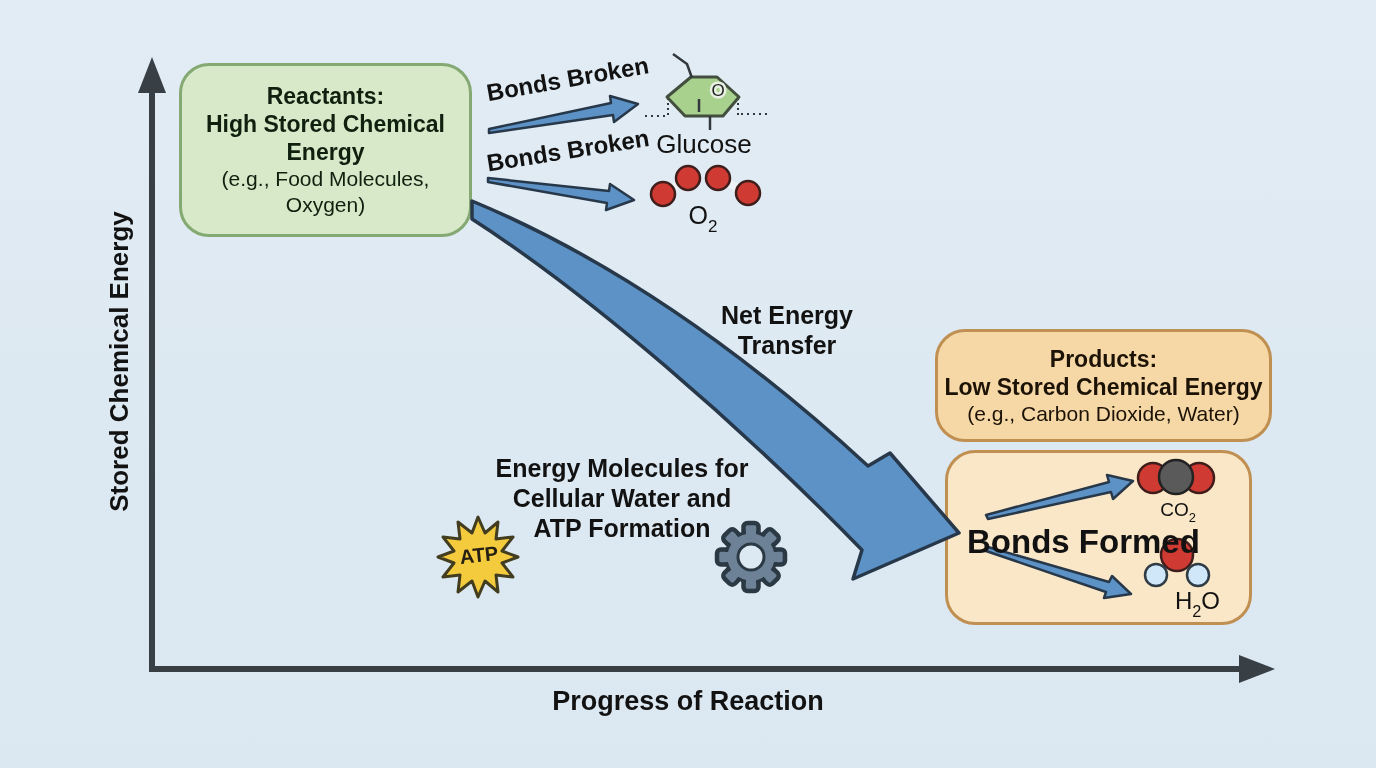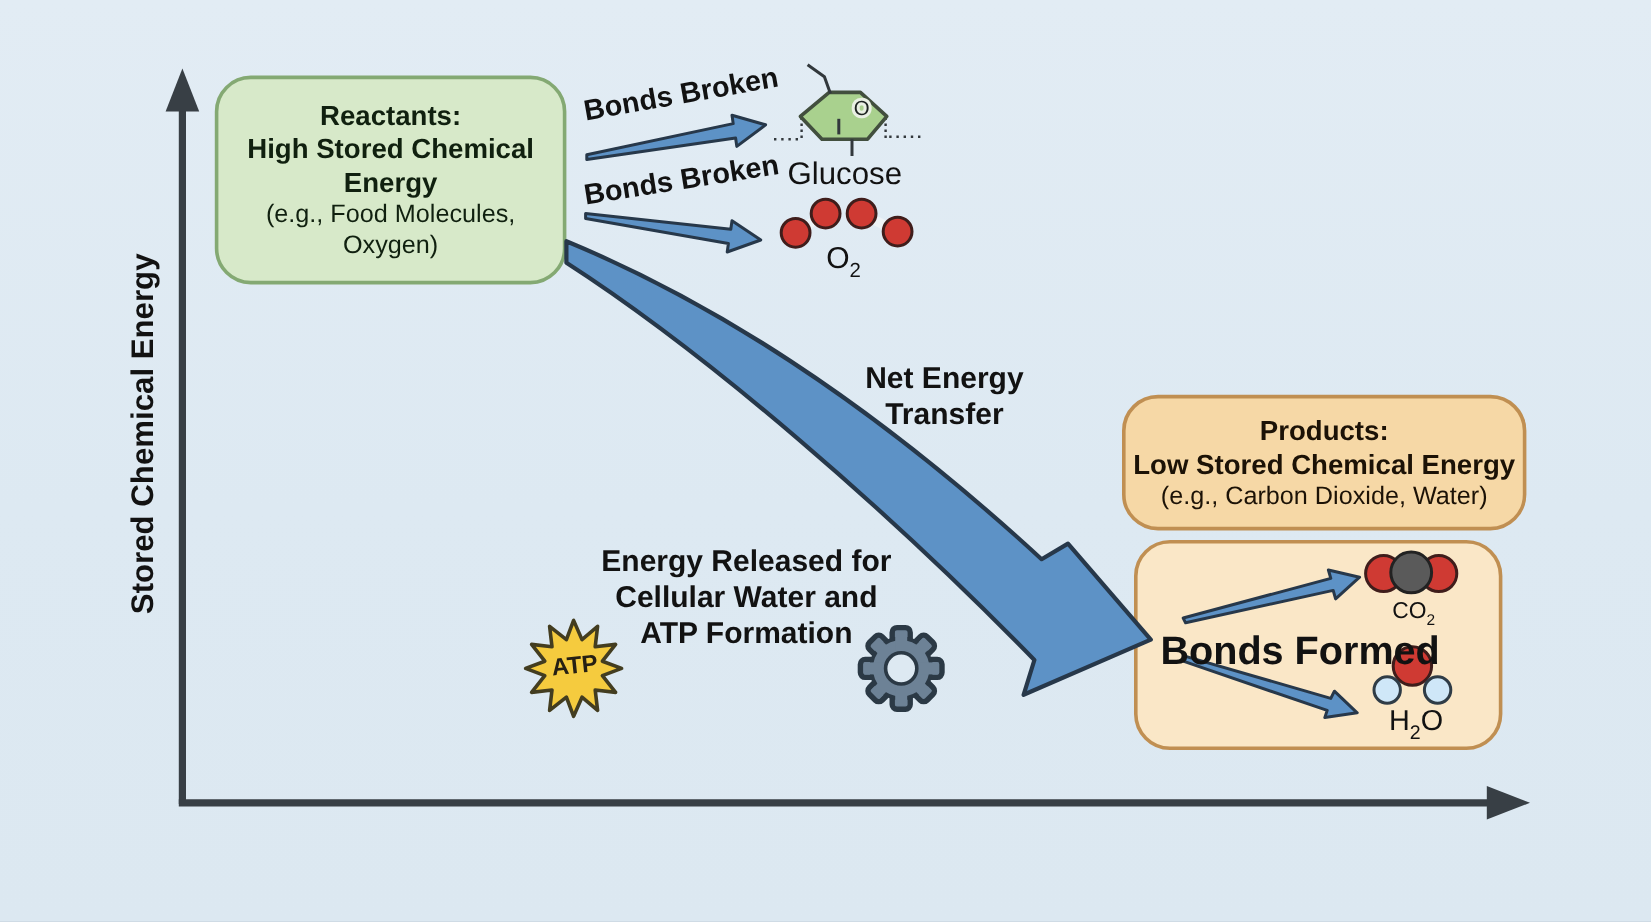--- a/index.html
+++ b/index.html
@@ -37,21 +37,21 @@
   .bb1  { left:484px; top:80px;  width:170px; font-size:24px; font-weight:bold;
           transform:rotate(-10deg); transform-origin:left center; }
   .bb2  { left:484px; top:150px; width:170px; font-size:24px; font-weight:bold;
           transform:rotate(-9deg); transform-origin:left center; }
   .glu  { left:634px; top:129px; width:140px; font-size:26px; }
   .o2l  { left:663px; top:201px; width:80px;  font-size:25px; }
   .net  { left:687px; top:300px; width:200px; font-size:25px; font-weight:bold; line-height:30px; }
   .rel  { left:490px; top:453px; width:264px; font-size:25px; font-weight:bold; line-height:30px; }
   .bf   { left:967px; top:523px; width:190px; font-size:33px; font-weight:bold; }
   .co2l { left:1138px; top:499px; width:80px; font-size:19px; }
-  .h2ol { left:1140px; top:587px; width:80px; font-size:24px; }
+  .h2ol { left:1140px; top:587px; width:80px; font-size:24px;text-align:right; }
   .atp  { left:444px; top:544px; width:70px; font-size:20px; font-weight:bold;
           color:#262013; transform:rotate(-6deg); }
 </style>
 </head>
 <body>
 
 <div class="stage">
 
   <div class="layer-boxes">
 
@@ -140,35 +140,36 @@
         <rect x="720" y="552" width="62" height="10" transform="rotate(90 751 557)"></rect>
         <rect x="720" y="552" width="62" height="10" transform="rotate(135 751 557)"></rect>
       </g>
       <circle cx="751" cy="557" r="13" fill="#dde9f2" stroke="#2b3945" stroke-width="3"></circle>
     </g>
   </svg>
 
   <div class="layer-text">
 
     <div class="lbl ylab">Stored Chemical Energy</div>
+    <div class="lbl xlab">Progress of Reaction</div>
 
     <div class="lbl bb1">Bonds Broken</div>
     <div class="lbl bb2">Bonds Broken</div>
 
     <div class="lbl glu">Glucose</div>
 
     <div class="lbl o2l"><span>O</span><sub>2</sub></div>
 
     <div class="lbl net wrap">
       <span class="line">Net Energy</span>
       <span class="line">Transfer</span>
     </div>
 
     <div class="lbl rel wrap">
-      <span class="line">Energy Released for</span>
+      <span class="line">Energy Molecules for</span>
       <span class="line">Cellular Water and</span>
       <span class="line">ATP Formation</span>
     </div>
 
     <div class="lbl bf">Bonds Formed</div>
 
     <div class="lbl co2l"><span>CO</span><sub>2</sub></div>
 
     <div class="lbl h2ol"><span>H</span><sub>2</sub><span>O</span></div>
 

